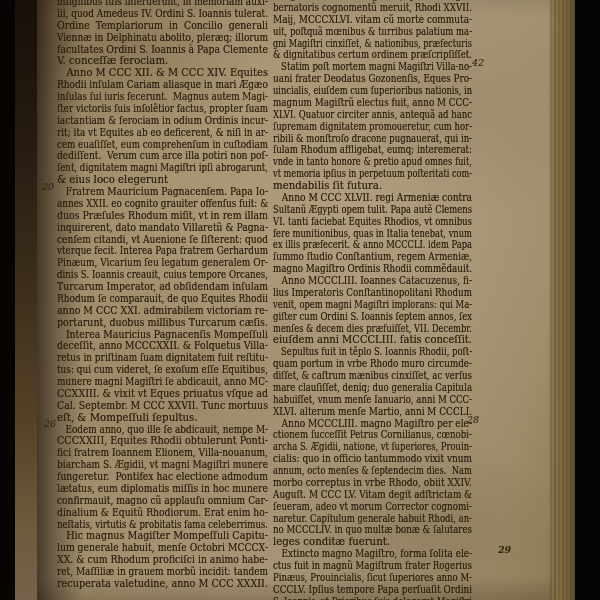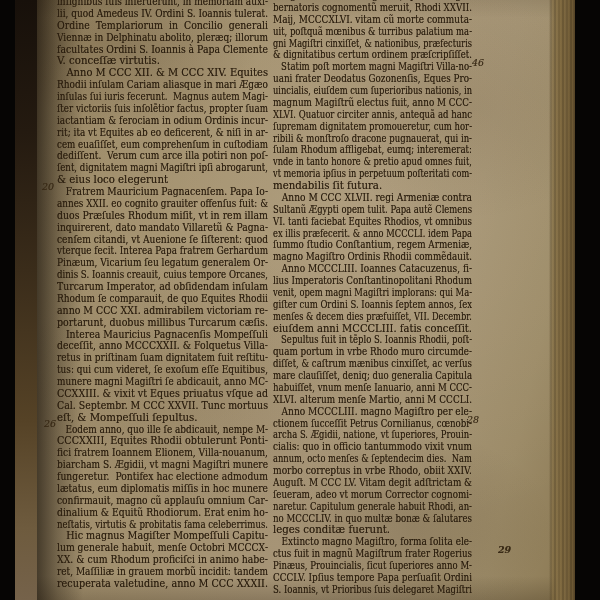--- a/index.html
+++ b/index.html
@@ -76,21 +76,21 @@
     <div id="gutterShadow"></div>
     <div id="foreEdge"></div>
   </div>
 
   <div id="colL" class="col">
       <div class="tl"><span style="transform: scaleX(0.8822);">inſignibus ſuis inſeruerunt, in memoriam auxi-</span></div>
       <div class="tl"><span style="transform: scaleX(0.8778);">lii, quod Amedeus IV. Ordini S. Ioannis tulerat.</span></div>
       <div class="tl"><span style="transform: scaleX(0.9217);">Ordine  Templariorum  in  Concilio  generali</span></div>
       <div class="tl"><span style="transform: scaleX(0.8859);">Viennæ in Delphinatu abolito, pleræq; illorum</span></div>
       <div class="tl"><span style="transform: scaleX(0.9117);">facultates Ordini S. Ioannis à Papa Clemente</span></div>
-      <div class="tl"><span>V. conceſſæ virtutis.</span></div>
+      <div class="tl"><span>V. conceſſæ ferociam.</span></div>
       <div class="tl"><span style="transform: scaleX(0.9737);">   Anno M CCC XII. &amp; M CCC XIV. Equites</span></div>
       <div class="tl"><span style="transform: scaleX(0.8835);">Rhodii inſulam Cariam aliasque in mari Ægæo</span></div>
       <div class="tl"><span style="transform: scaleX(0.8629);">inſulas ſui iuris fecerunt.  Magnus autem Magi-</span></div>
       <div class="tl"><span style="transform: scaleX(0.8587);">ſter victoriis ſuis inſolẽtior factus, propter ſuam</span></div>
       <div class="tl"><span style="transform: scaleX(0.8819);">iactantiam &amp; ferociam in odium Ordinis incur-</span></div>
       <div class="tl"><span style="transform: scaleX(0.8748);">rit; ita vt Equites ab eo deficerent, &amp; niſi in ar-</span></div>
       <div class="tl"><span style="transform: scaleX(0.8574);">cem euaſiſſet, eum comprehenſum in cuſtodiam</span></div>
       <div class="tl"><span style="transform: scaleX(0.8905);">dediſſent.  Verum cum arce illa potiri non poſ-</span></div>
       <div class="tl"><span style="transform: scaleX(0.8486);">ſent, dignitatem magni Magiſtri ipſi abrogarunt,</span></div>
       <div class="tl"><span>&amp; eius loco elegerunt</span></div>
@@ -143,20 +143,21 @@
       <div class="tl"><span style="transform: scaleX(0.8375);">XLVI. Quatuor circiter annis, antequã ad hanc</span></div>
       <div class="tl"><span style="transform: scaleX(0.8307);">ſupremam dignitatem promoueretur, cum hor-</span></div>
       <div class="tl"><span style="transform: scaleX(0.8338);">ribili &amp; monſtroſo dracone pugnauerat, qui in-</span></div>
       <div class="tl"><span style="transform: scaleX(0.8471);">ſulam Rhodum affligebat, eumq; interemerat:</span></div>
       <div class="tl"><span style="transform: scaleX(0.8155);">vnde in tanto honore &amp; pretio apud omnes fuit,</span></div>
       <div class="tl"><span style="transform: scaleX(0.8044);">vt memoria ipſius in perpetuum poſteritati com-</span></div>
       <div class="tl"><span>mendabilis ſit futura.</span></div>
       <div class="tl"><span style="transform: scaleX(0.8946);">   Anno M CCC XLVII. regi Armeniæ contra</span></div>
       <div class="tl"><span style="transform: scaleX(0.8254);">Sultanũ Ægypti opem tulit. Papa autẽ Clemens</span></div>
       <div class="tl"><span style="transform: scaleX(0.8386);">VI. tanti faciebat Equites Rhodios, vt omnibus</span></div>
+      <div class="tl"><span style="transform: scaleX(0.8183);">fere munitionibus, quas in Italia tenebat, vnum</span></div>
       <div class="tl"><span style="transform: scaleX(0.8174);">ex illis præfecerit. &amp; anno MCCCLI. idem Papa</span></div>
       <div class="tl"><span style="transform: scaleX(0.8632);">ſummo ſtudio Conſtantium, regem Armeniæ,</span></div>
       <div class="tl"><span style="transform: scaleX(0.8598);">magno Magiſtro Ordinis Rhodii commẽdauit.</span></div>
       <div class="tl"><span style="transform: scaleX(0.8832);">   Anno MCCCLIII. Ioannes Catacuzenus, fi-</span></div>
       <div class="tl"><span style="transform: scaleX(0.8574);">lius Imperatoris Conſtantinopolitani Rhodum</span></div>
       <div class="tl"><span style="transform: scaleX(0.8211);">venit, opem magni Magiſtri implorans: qui Ma-</span></div>
       <div class="tl"><span style="transform: scaleX(0.8323);">giſter cum Ordini S. Ioannis ſeptem annos, ſex</span></div>
       <div class="tl"><span style="transform: scaleX(0.8157);">menſes &amp; decem dies præfuiſſet, VII. Decembr.</span></div>
       <div class="tl"><span style="transform: scaleX(0.9763);">eiuſdem anni MCCCLIII. fatis conceſſit.</span></div>
       <div class="tl"><span style="transform: scaleX(0.8311);">   Sepultus fuit in tẽplo S. Ioannis Rhodii, poſt-</span></div>
@@ -178,16 +179,16 @@
       <div class="tl"><span>leges conditæ fuerunt.</span></div>
       <div class="tl"><span style="transform: scaleX(0.8723);">   Extincto magno Magiſtro, forma ſolita ele-</span></div>
       <div class="tl"><span style="transform: scaleX(0.8464);">ctus fuit in magnũ Magiſtrum frater Rogerius</span></div>
       <div class="tl"><span style="transform: scaleX(0.8376);">Pinæus, Prouincialis, ſicut ſuperiores anno M-</span></div>
       <div class="tl"><span style="transform: scaleX(0.8672);">CCCLV. Ipſius tempore Papa perſuaſit Ordini</span></div>
       <div class="tl"><span style="transform: scaleX(0.8351);">S. Ioannis, vt Prioribus ſuis delegaret Magiſtri</span></div>
     </div>
 
   <span id="mn25" class="mn">20</span>
   <span id="mn26" class="mn">26</span>
-  <span id="mn27" class="mn">46</span>
+  <span id="mn27" class="mn">42</span>
   <span id="mn28" class="mn">28</span>
   <span id="mn29" class="mn">29</span>
 </div>
 
 </body></html>

